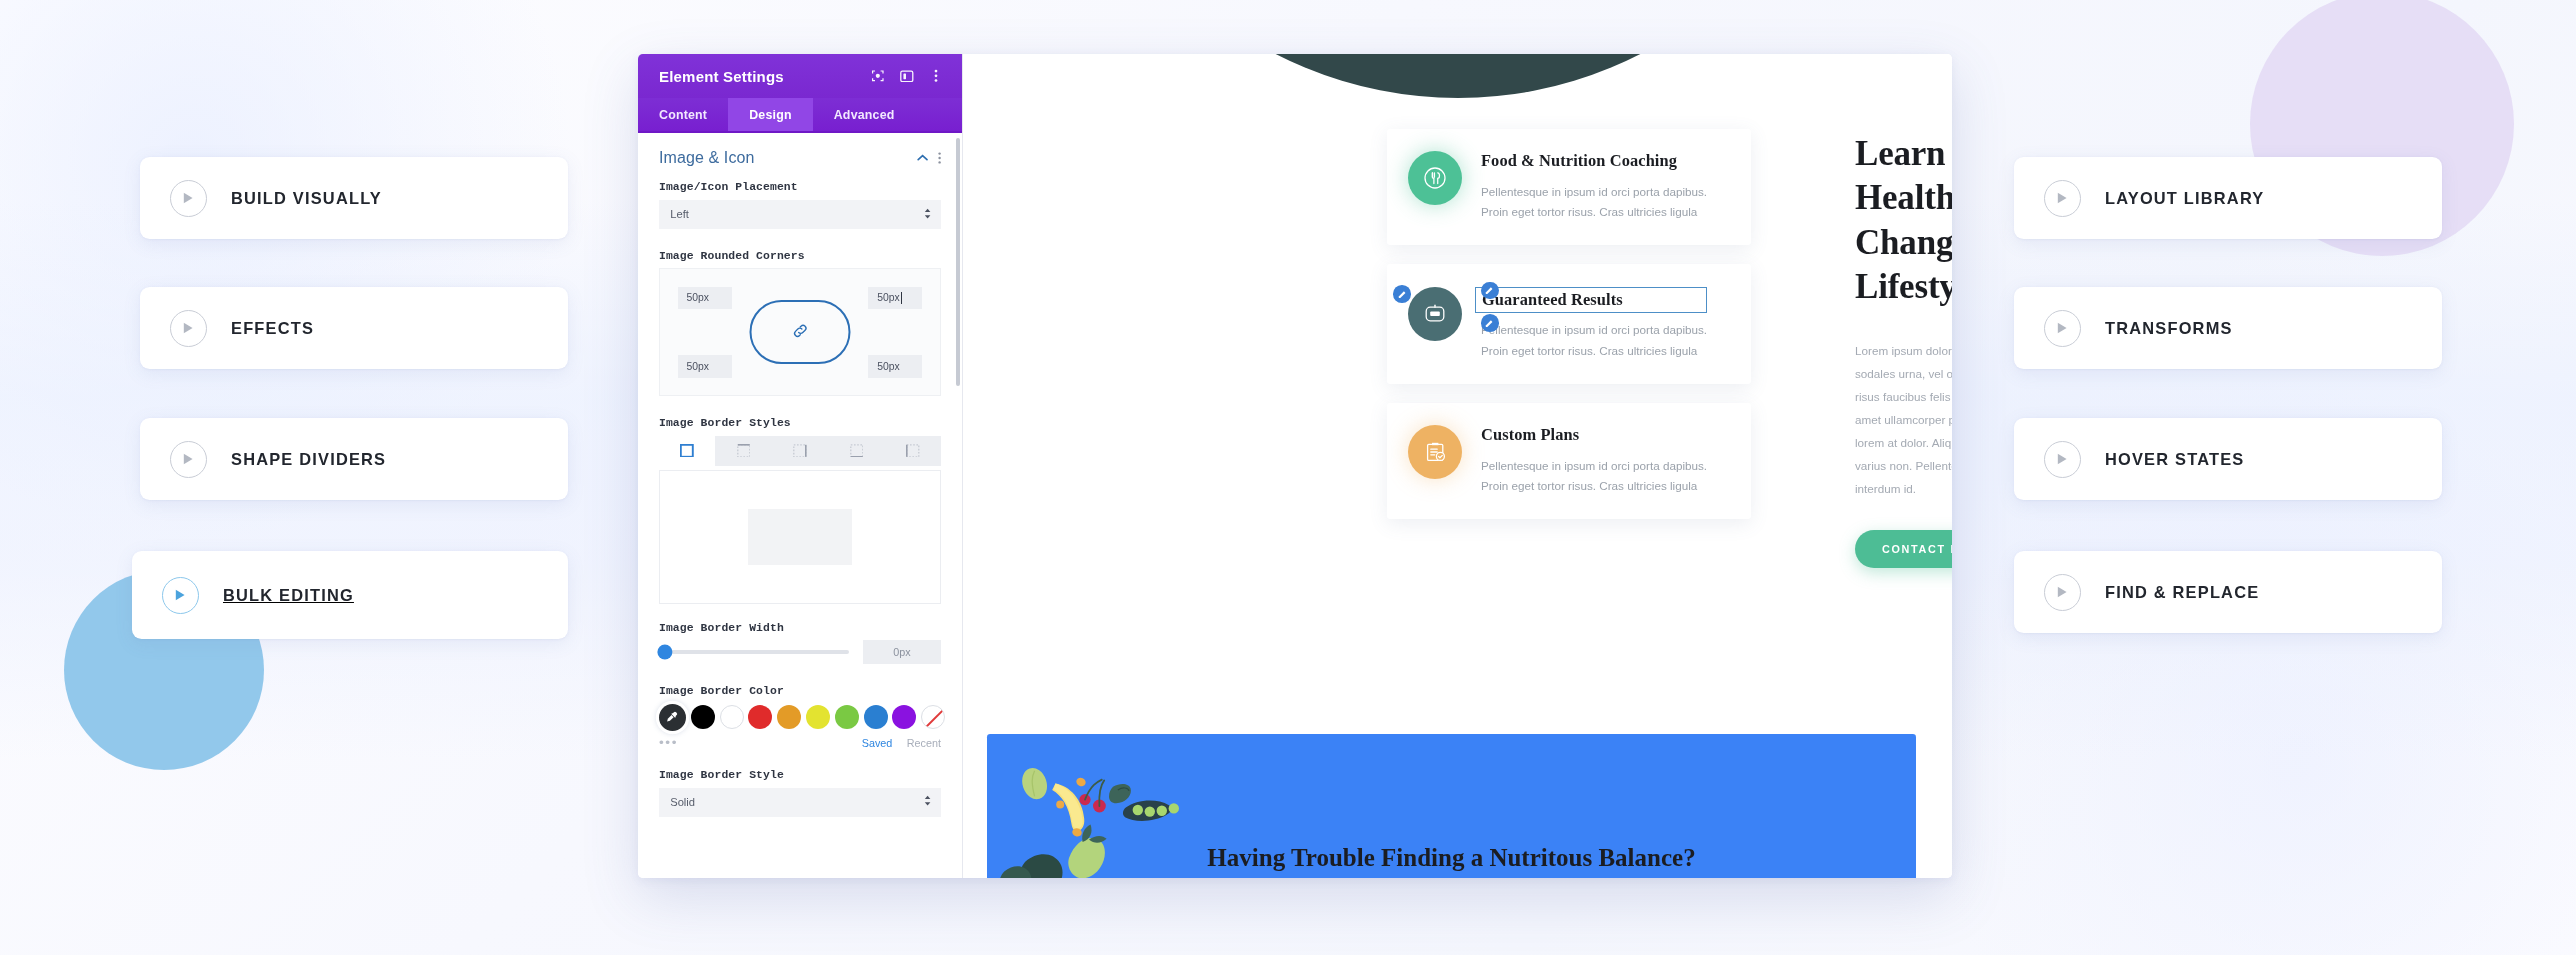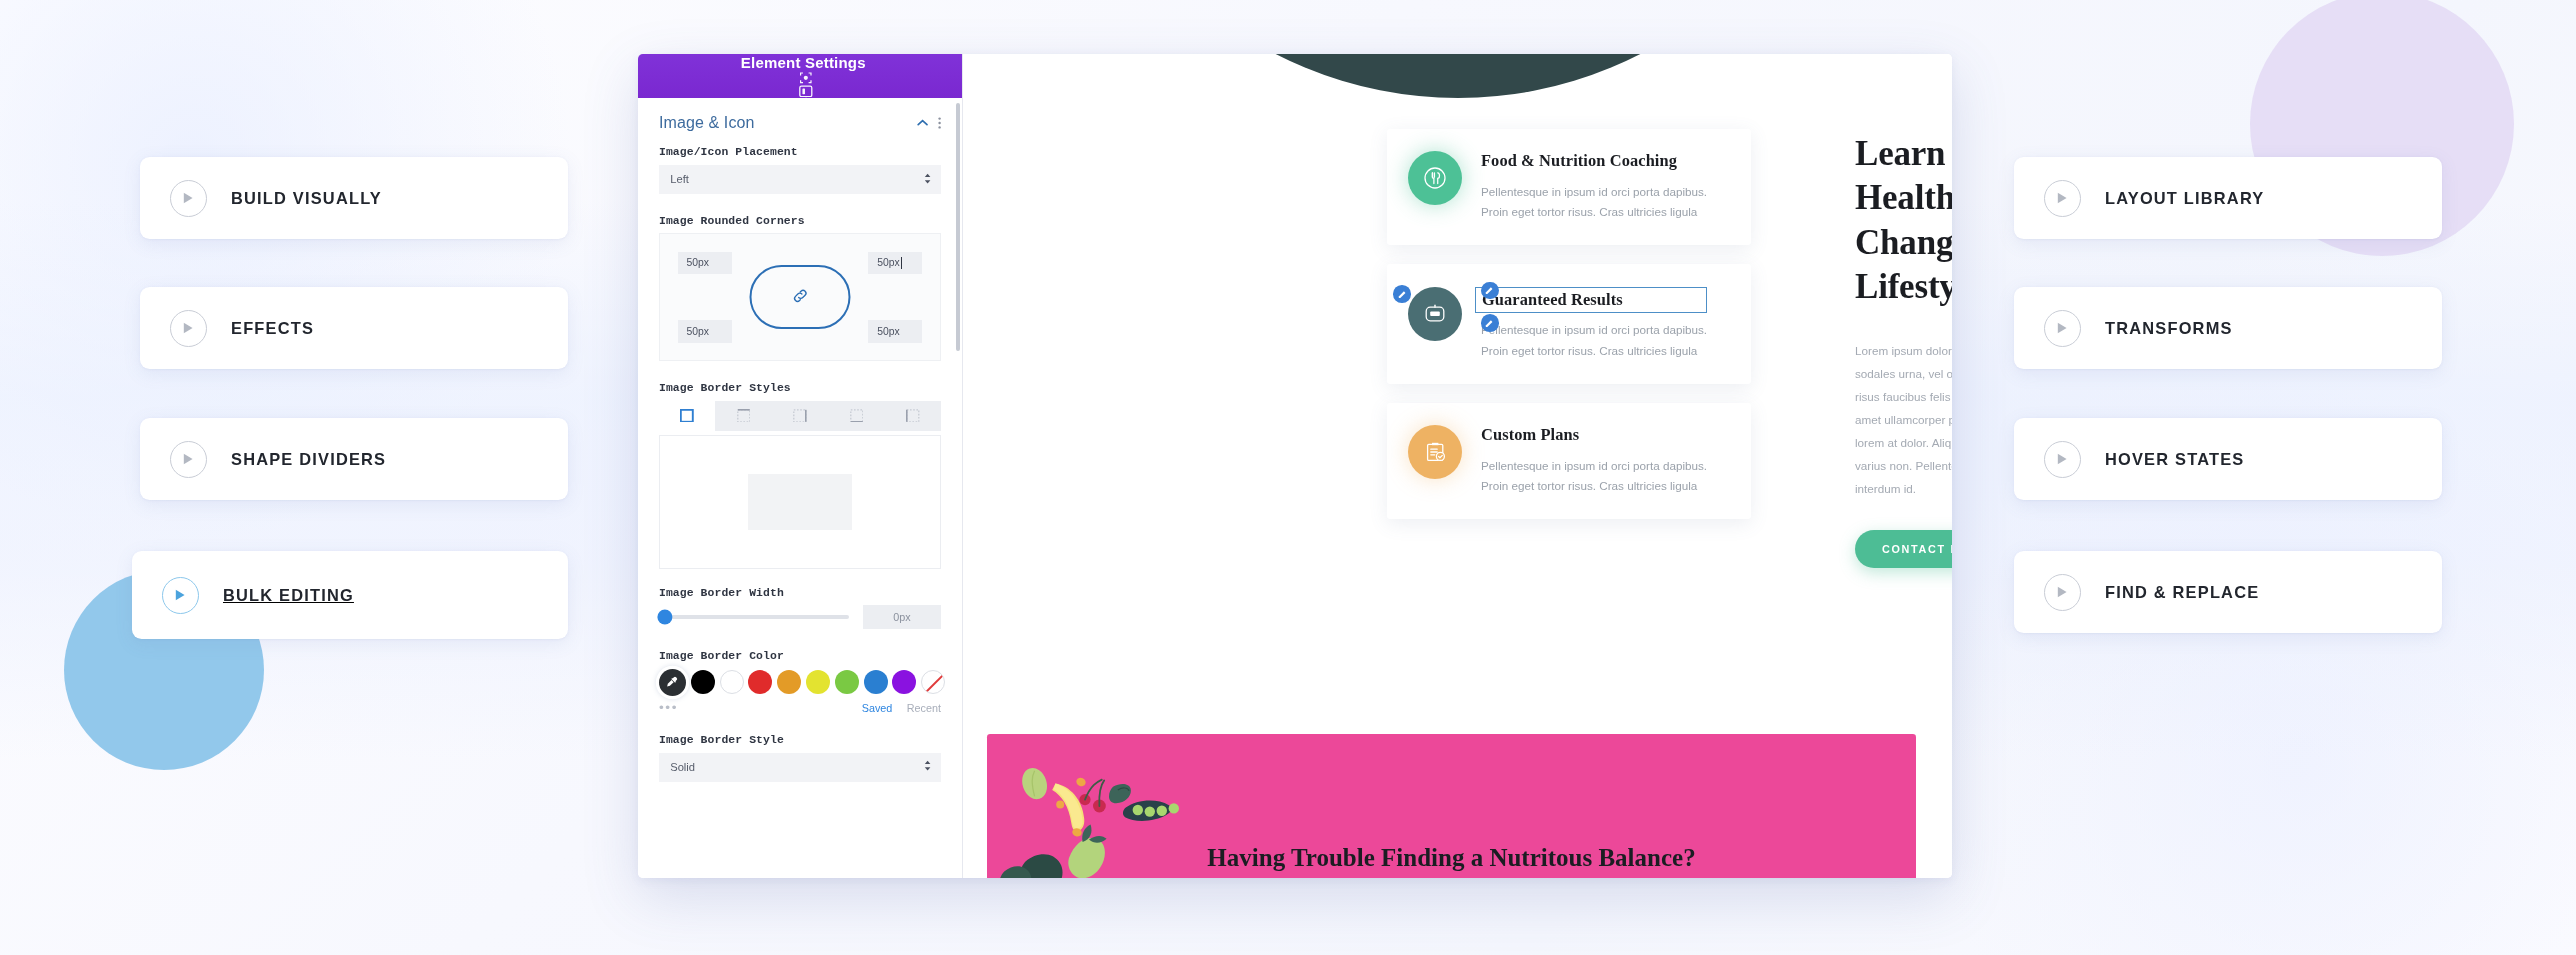--- a/index.html
+++ b/index.html
@@ -96,21 +96,20 @@
     display: flex; flex-direction: column;
     border-right: 0.8px solid #e6e8ef;
   }
   #panel-titlebar {
     height: 44px;
     background: #7c2bd4;
     background: linear-gradient(180deg,#8032d8 0%, #7a28d0 100%);
     display: flex; align-items: center;
     padding: 0 14.4px 0 21px;
     color: #fff;
-    flex-direction: column;
   }
   #panel-title {
     font-size: 15px; font-weight: bold;
     letter-spacing: 0.2px;
     flex: 1;
   }
   .titlebar-icon {
     width: 24px; height: 24px;
     display: flex; align-items: center; justify-content: center;
     margin-left: 4.8px; cursor: pointer;
@@ -397,21 +396,21 @@
     letter-spacing: 1.7px;
     box-shadow: 0 4.8px 16px rgba(77,189,149,.35);
     cursor: pointer;
     font-family: "Liberation Sans", sans-serif;
   }
 
   #bottom-section {
     position: absolute;
     left: 24px; right: 36px; bottom: -24px;
     height: 168px;
-    background: #ec4899;
+    background: #3b82f6;
     border-radius: 3.2px;
     overflow: hidden;
   }
   #bottom-heading {
     position: absolute;
     left: 0; right: 0; bottom: 30px;
     text-align: center;
     font-family: "Liberation Serif", serif;
     font-size: 25px; font-weight: bold;
     color: #1b1d22;
@@ -519,20 +518,25 @@
         </div>
         <div class="titlebar-icon">
           <svg width="4" height="13.6" viewBox="0 0 5 17">
             <circle cx="2.5" cy="2.6" r="1.7" fill="#fff"></circle>
             <circle cx="2.5" cy="8.5" r="1.7" fill="#fff"></circle>
             <circle cx="2.5" cy="14.4" r="1.7" fill="#fff"></circle>
           </svg>
         </div>
       </div>
 
+      <div id="panel-tabs">
+        <div class="panel-tab">Content</div>
+        <div class="panel-tab active">Design</div>
+        <div class="panel-tab">Advanced</div>
+      </div>
 
 
       <div id="panel-scroll">
         <div id="panel-body">
 
           <div class="sec-header">
             <div class="sec-title">Image &amp; Icon</div>
             <div class="sec-icn">
               <svg width="11.2" height="7.2" viewBox="0 0 14 9" fill="none" stroke="#2f6fb0" stroke-width="2.1" stroke-linecap="round">
                 <path d="M1.5 7 L7 2 L12.5 7"></path>

